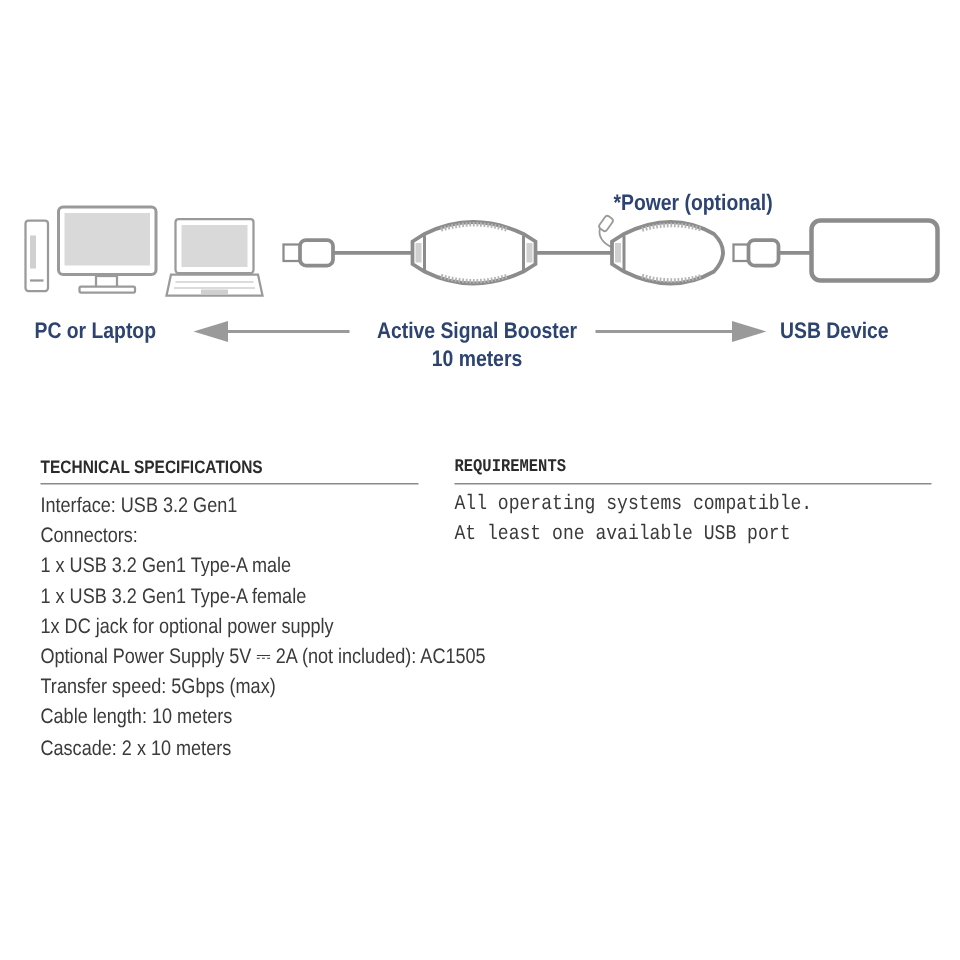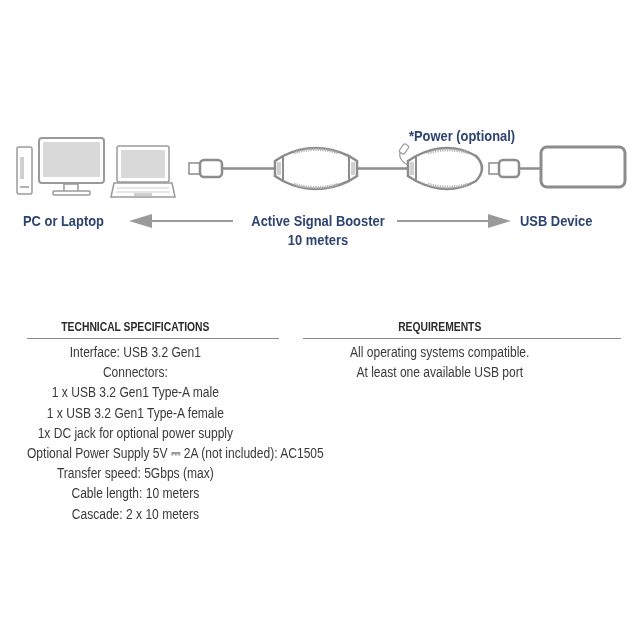--- a/index.html
+++ b/index.html
@@ -2,21 +2,21 @@
 <html><head>
   <meta charset="utf-8">
   <style>
     html, body { margin: 0; padding: 0; background: #ffffff; }
     body { width: 640px; height: 640px; position: relative; overflow: hidden;
            font-family: "Liberation Sans", "DejaVu Sans", sans-serif; }
     .diagram { position: absolute; left: 0; top: 0; width: 612px; height: 280px; }
     .blue-label { position: absolute; color: #2d4370; font-weight: bold; font-size: 15px;
                   transform: scaleX(0.86); transform-origin: left top; white-space: nowrap; letter-spacing: 0; }
     .center-label { text-align: center; transform-origin: center top; }
-    .section { position: absolute; top: 320px; text-align: center; }
+    .section { position: absolute; top: 304px; }
     .section-title { font-size: 12px; font-weight: bold; color: #2b2b2b; letter-spacing: 0;
                      transform: scaleX(0.86); transform-origin: left top; white-space: nowrap; height: 16px; }
     .rule { height: 1px; background: #8a8a8a; margin-top: 2px; margin-bottom: 3px; }
     .spec-line { font-size: 14px; color: #3a3a3a; height: 20.2px; line-height: 20px;
                  transform: scaleX(0.86); transform-origin: left top; white-space: nowrap; }
   </style>
 </head>
 <body>
 
 <div class="diagram">
@@ -108,18 +108,18 @@
   <div class="spec-line">Connectors:</div>
   <div class="spec-line">1 x USB 3.2 Gen1 Type-A male</div>
   <div class="spec-line">1 x USB 3.2 Gen1 Type-A female</div>
   <div class="spec-line">1x DC jack for optional power supply</div>
   <div class="spec-line">Optional Power Supply 5V ⎓ 2A (not included): AC1505</div>
   <div class="spec-line">Transfer speed: 5Gbps (max)</div>
   <div class="spec-line">Cable length: 10 meters</div>
   <div class="spec-line">Cascade: 2 x 10 meters</div>
 </div>
 
-<div class="section" style="left:303px; width:318px;">
+<div class="section" style="left:303px; width:318px;font-family:Liberation Mono, monospace;">
   <div class="section-title">REQUIREMENTS</div>
   <div class="rule"></div>
   <div class="spec-line">All operating systems compatible.</div>
   <div class="spec-line">At least one available USB port</div>
 </div>
 
 </body></html>

